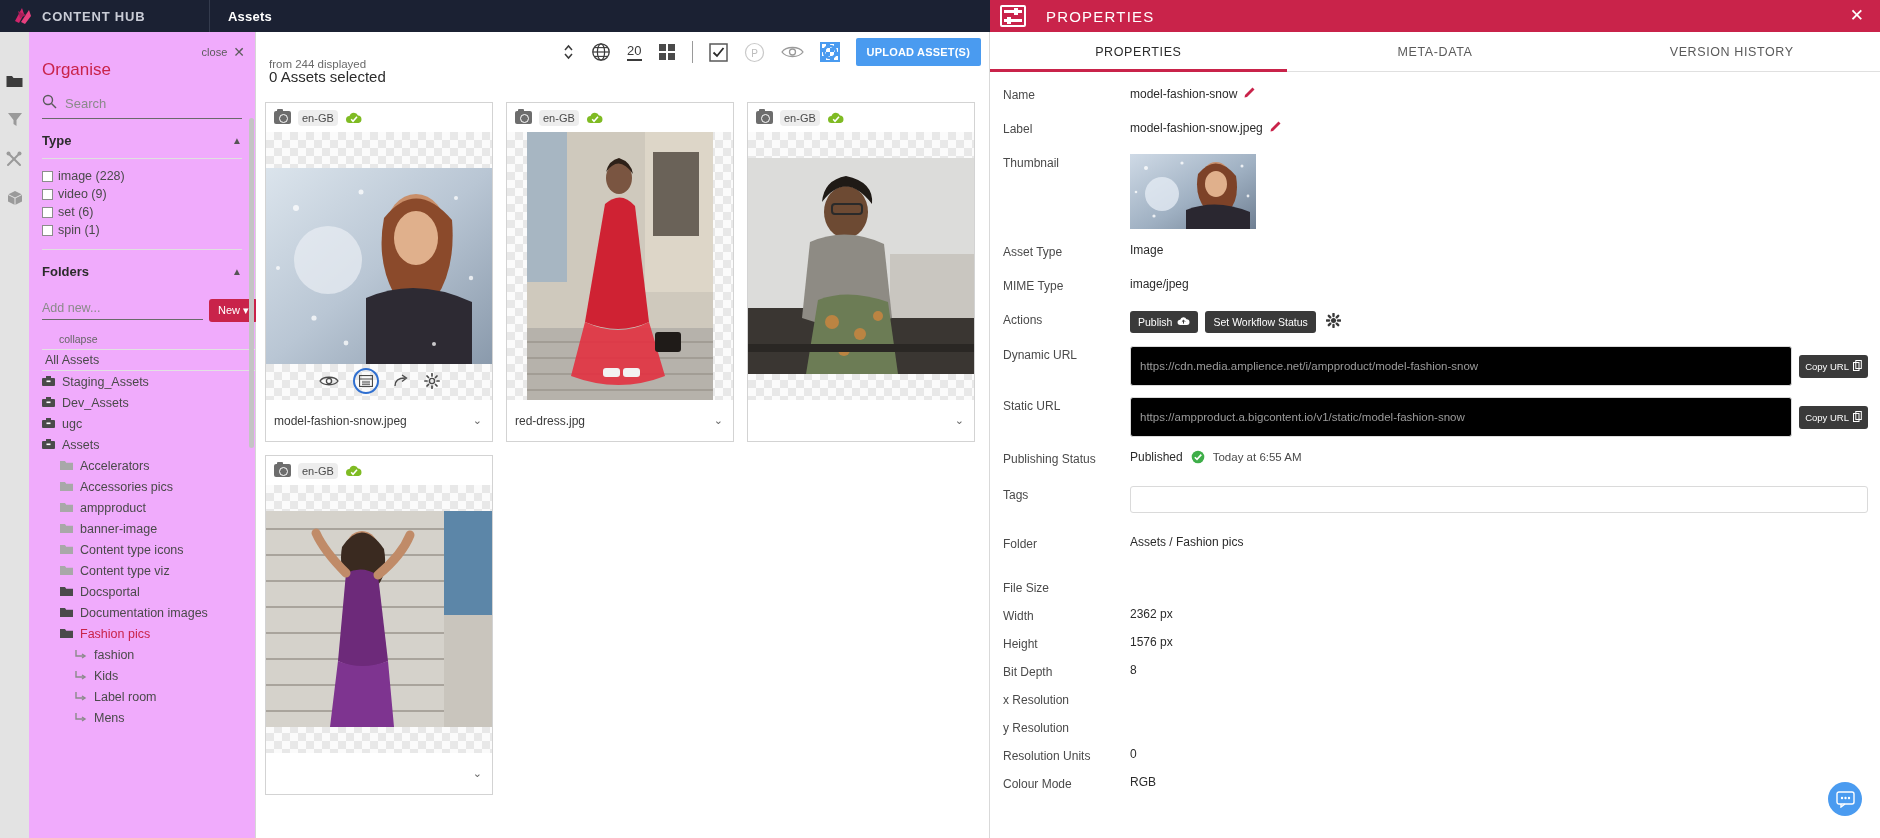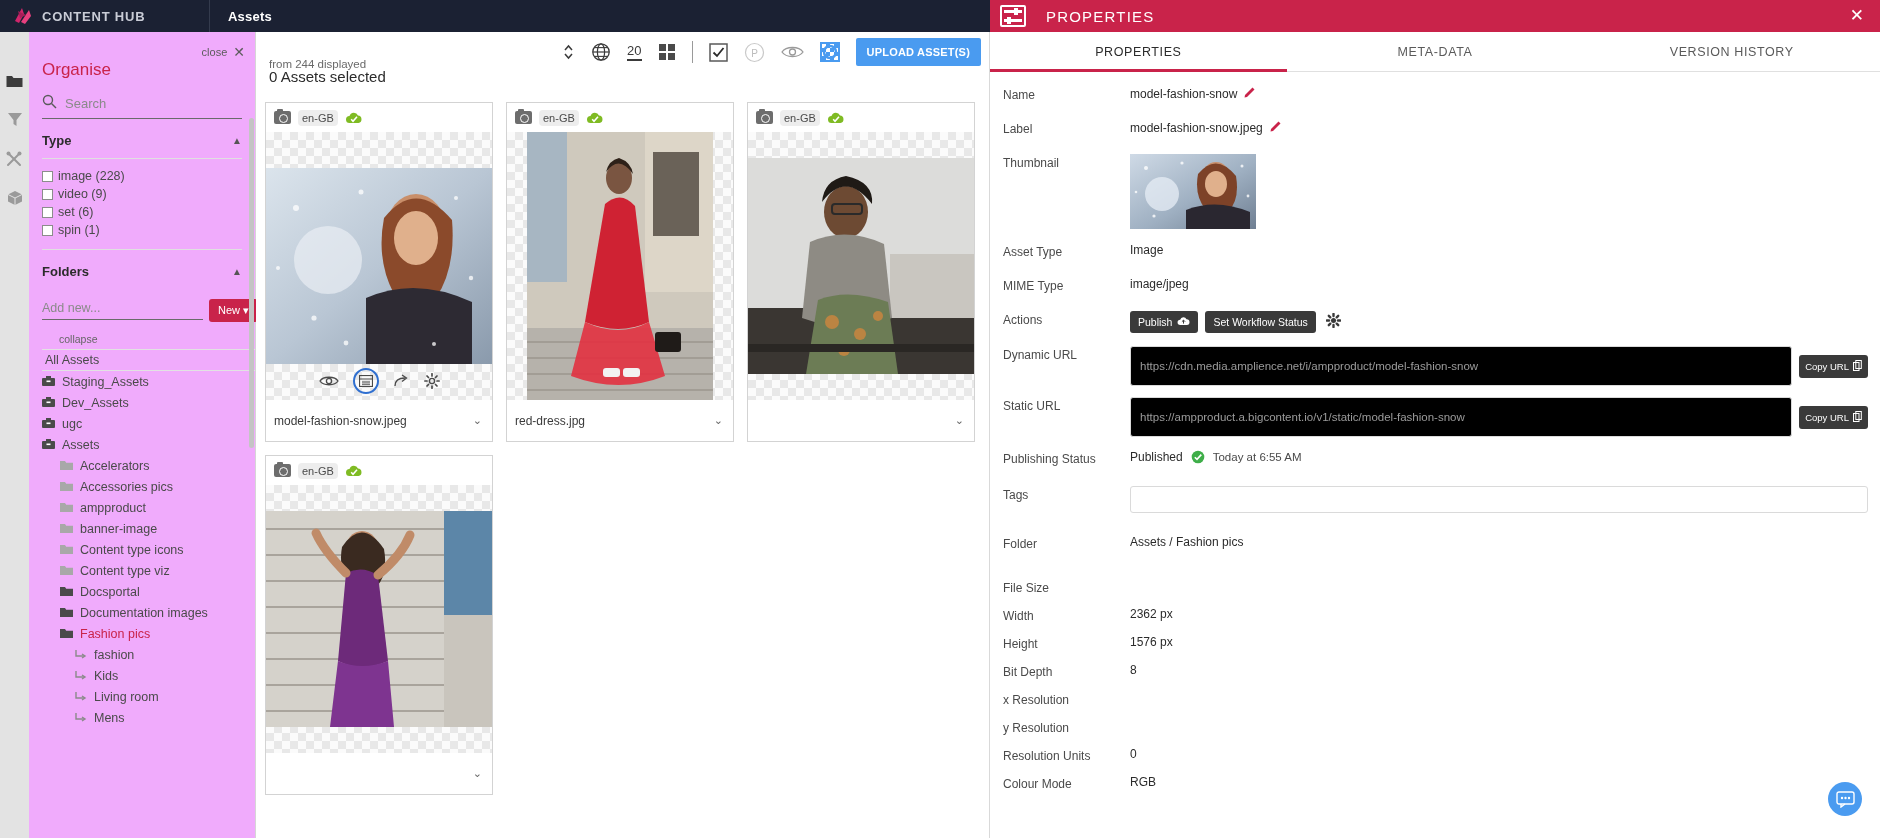--- a/index.html
+++ b/index.html
@@ -598,21 +598,21 @@
         </span>
         <span>Kids</span>
       </div>
       <div class="tree-row indent2">
         <span class="fic">
           <svg width="13" height="11" viewBox="0 0 13 11">
               <path d="M2 1 V7 H10" fill="none" stroke="#8a8a8a" stroke-width="1.4"></path>
               <path d="M8 5 L11 7 L8 9" fill="none" stroke="#8a8a8a" stroke-width="1.4"></path>
             </svg>
         </span>
-        <span>Living room</span>
+        <span>Label room</span>
       </div>
       <div class="tree-row indent2">
         <span class="fic">
           <svg width="13" height="11" viewBox="0 0 13 11">
               <path d="M2 1 V7 H10" fill="none" stroke="#8a8a8a" stroke-width="1.4"></path>
               <path d="M8 5 L11 7 L8 9" fill="none" stroke="#8a8a8a" stroke-width="1.4"></path>
             </svg>
         </span>
         <span>Mens</span>
       </div>

